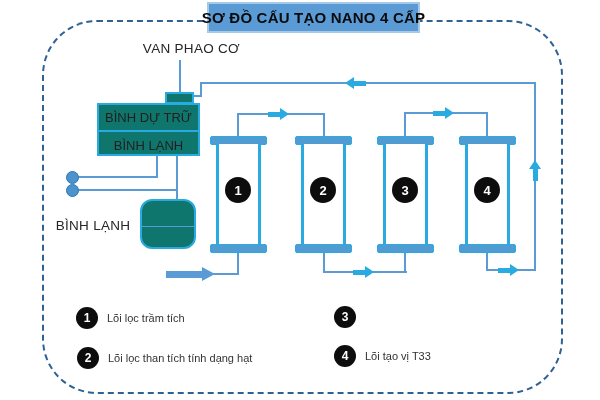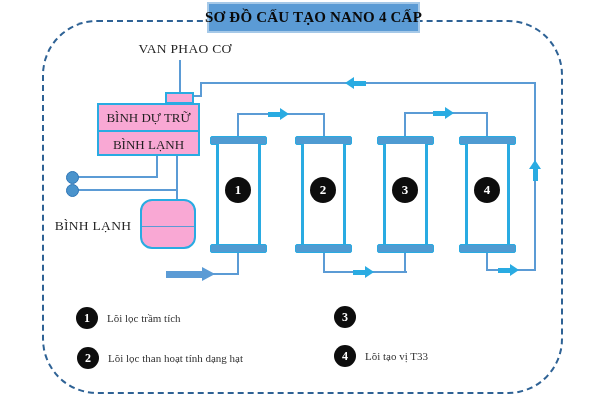--- a/index.html
+++ b/index.html
@@ -1,21 +1,21 @@
 <!DOCTYPE html>
 <html><head>
 <meta charset="utf-8">
 <style>
   html,body { margin:0; padding:0; }
   body { font-family: "Liberation Sans", sans-serif; background:#ffffff; }
   #stage {
     position:relative; width:600px; height:400px; background:#ffffff;
     overflow:hidden;
   }
-  .abs { position:absolute;font-family:Liberation Serif, serif; }
+  .abs { position:absolute; }
 
   
   .frame {
     left:42px; top:20px; width:517px; height:370px;
     border:2px dashed #2e6295; border-radius:55px;
   }
 
   
   .title-box {
     left:207px; top:2px; width:213px; height:31px;
@@ -24,21 +24,21 @@
     font-size:15px; font-weight:700; color:#0a0a0a; letter-spacing:.2px;
     box-sizing:border-box; white-space:nowrap;
   }
 
   .lbl { color:#262626; font-size:13.5px; white-space:nowrap; letter-spacing:.3px; }
 
   
   .pipe { background:#5b9bd5; }
 
   
-  .blue-box { border:2px solid #29abe2; background:#f9a8d4; box-sizing:border-box; }
+  .blue-box { border:2px solid #29abe2; background:#0f766e; box-sizing:border-box; }
 
   .tank-row {
     height:26px; display:flex; align-items:center; justify-content:center;
     font-size:13px; color:#1f1f1f; white-space:nowrap;
   }
   .tank-row.first { border-bottom:2px solid #29abe2; height:25px; }
 
   
   .filter { width:57px; height:117px; }
   .cap {
@@ -142,21 +142,21 @@
   <div class="abs arrow-u" style="left:529px; top:160px;">
       <div class="head"></div>
       <div class="shaft"></div>
     </div>
 
   <div class="abs arrow-feed" style="left:166px; top:267px;">
       <div class="shaft"></div>
       <div class="head"></div>
     </div>
 
-  <div class="abs lbl" style="left:130px; top:41px; width:110px; text-align:center;">VAN PHAO CƠ</div>
+  <div class="abs lbl" style="left:130px; top:41px; width:110px; text-align:right;">VAN PHAO CƠ</div>
   <div class="abs blue-box" style="left:165px; top:92px; width:29px; height:12px;"></div>
 
   <div class="abs blue-box" style="left:97px; top:103px; width:103px; height:53px;">
     <div class="tank-row first">BÌNH DỰ TRỮ</div>
     <div class="tank-row">BÌNH LẠNH</div>
   </div>
 
   <div class="abs dot" style="left:66px; top:171px;"></div>
   <div class="abs dot" style="left:66px; top:184px;"></div>
 
@@ -190,21 +190,21 @@
     <div class="cap" style="top:108px;"></div>
     <div class="num-circle">4</div>
   </div>
 
   <div class="abs legend-item" style="left:76px; top:307px;">
     <div class="legend-circle">1</div>
     <div class="legend-text">Lõi lọc trầm tích</div>
   </div>
   <div class="abs legend-item" style="left:77px; top:347px;">
     <div class="legend-circle">2</div>
-    <div class="legend-text">Lõi lọc than hoạt tính dạng hạt</div>
+    <div class="legend-text">Lõi lọc than tích tính dạng hạt</div>
   </div>
   <div class="abs legend-item" style="left:334px; top:306px;">
     <div class="legend-circle">3</div>
   </div>
   <div class="abs legend-item" style="left:334px; top:345px;">
     <div class="legend-circle">4</div>
     <div class="legend-text">Lõi tạo vị T33</div>
   </div>
 
 </div>

